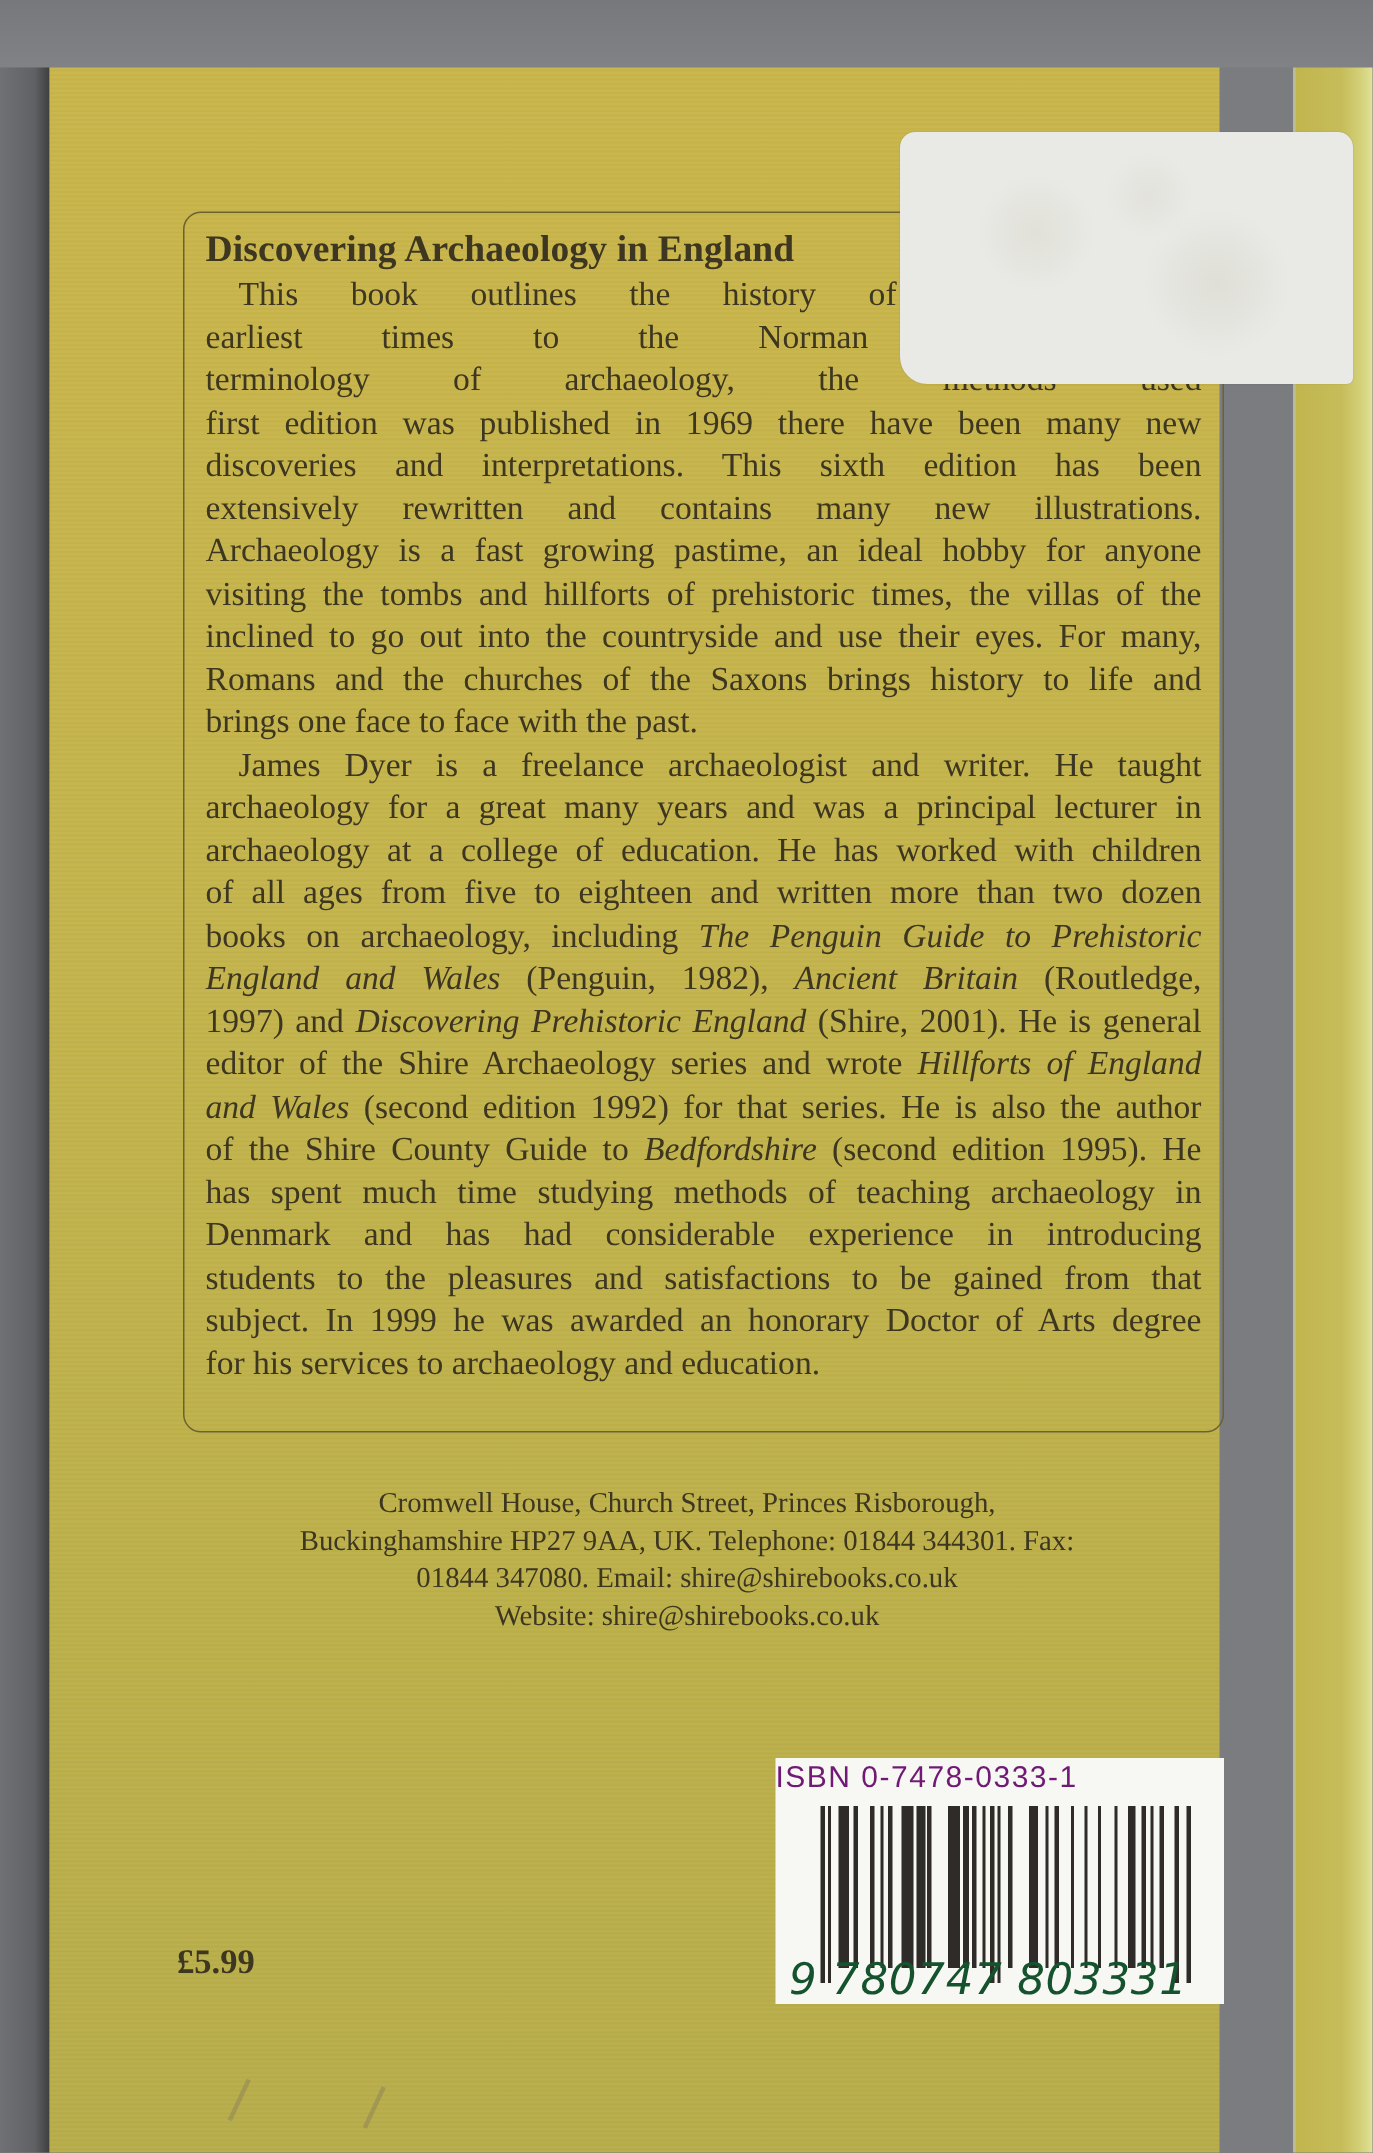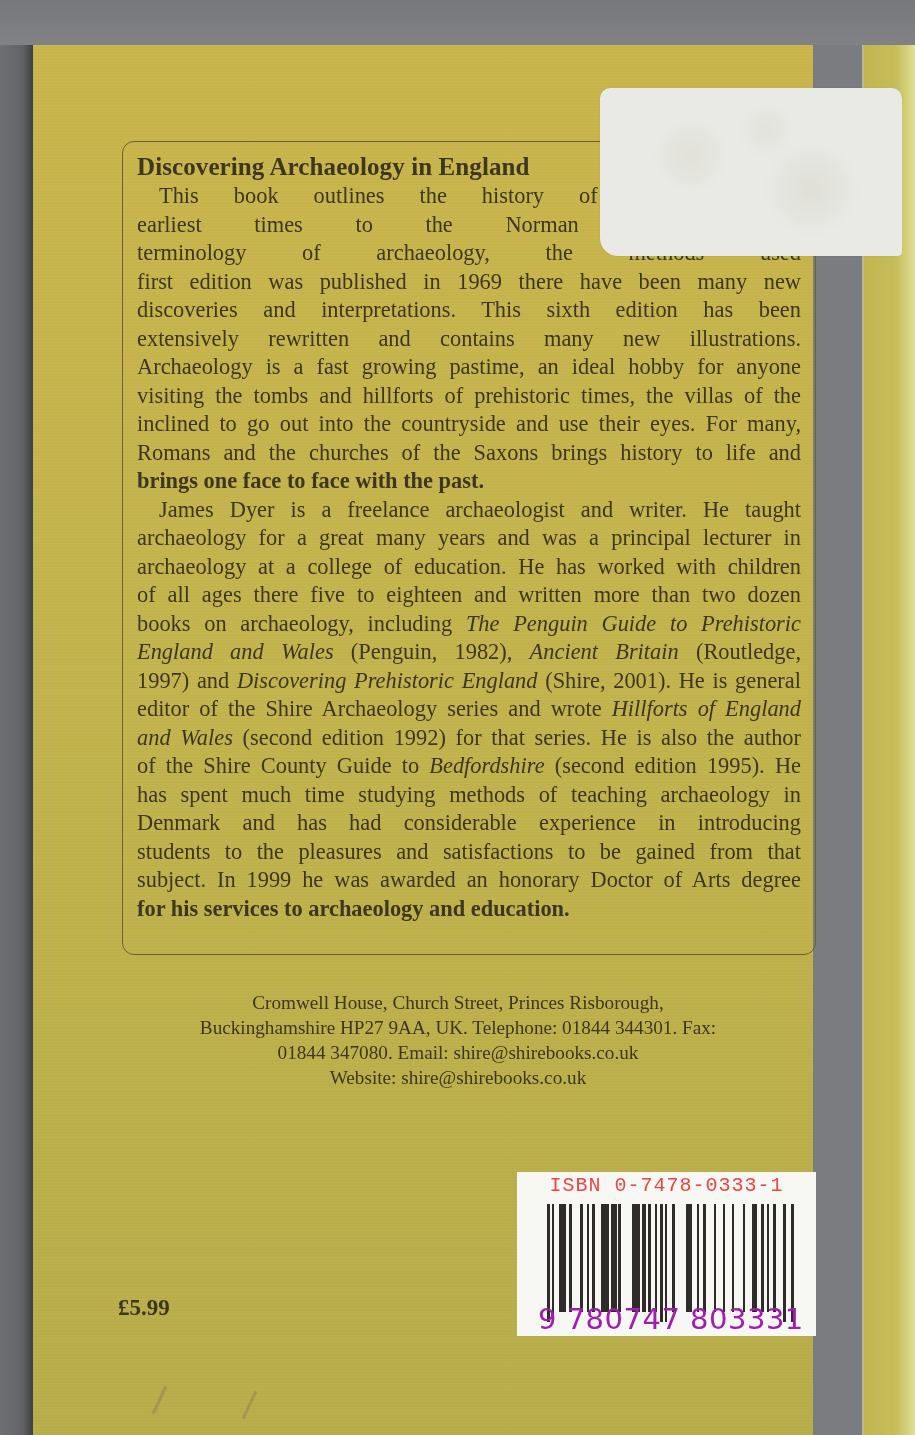--- a/index.html
+++ b/index.html
@@ -28,21 +28,21 @@
   }
   .text-block {
     position:absolute; left:104px; top:107px; width:664px;
     color:#3d3620; font-size:22.4px;
   }
   .title { font-weight:bold; font-size:25px; line-height:30px; height:30px; white-space:nowrap; letter-spacing:0.1px; }
   .line {
     height:28.5px; line-height:28.5px; text-align:justify; text-align-last:justify;
     white-space:nowrap; overflow:hidden;
   }
-  .line.last { text-align-last:left;font-weight:bold; }
+  .line.last { text-align-last:left; }
   .line.indent { padding-left:22px; }
   .line i { }
   .sticker {
     position:absolute; left:567px; top:43px; width:302px; height:168px;
     background:
       radial-gradient(circle at 30% 40%, rgba(210,210,190,0.35) 0, rgba(0,0,0,0) 40px),
       radial-gradient(circle at 70% 60%, rgba(200,200,180,0.3) 0, rgba(0,0,0,0) 50px),
       radial-gradient(circle at 55% 25%, rgba(215,215,200,0.35) 0, rgba(0,0,0,0) 30px),
       #e9e9e6;
     border-radius:10px 10px 4px 18px;
@@ -51,29 +51,30 @@
   .footer {
     position:absolute; left:100px; top:945px; width:650px;
     text-align:center; color:#3d3620; font-size:19.2px; line-height:25px;
   }
   .footer .first { text-align:left; padding-left:26px; }
   .isbn-box {
     position:absolute; left:484px; top:1127px; width:299px; height:164px;
     background:#f7f7f3;
   }
   .isbn-label {
-    position:absolute; left:0; top:2px; width:299px; text-align:center;
-    font-family:Liberation Mono, monospace; font-size:20px; color:#ef4444; letter-spacing:1px;
+    position:absolute; left:0; top:2px; width:299px; text-align:left;
+    font-family:Liberation Sans, sans-serif; font-size:20px; color:#701a75; letter-spacing:1px;
   }
   .bars { position:absolute; left:30px; top:32px; width:250px; height:108px; }
   .bars span { position:absolute; top:0; background:#2e2b28; }
   .ean {
-    position:absolute; left:21px; top:132px; width:296px;
-    font-family:"DejaVu Sans","Liberation Sans",sans-serif; font-size:29px; color:#a21caf; letter-spacing:0.5px;
+    position:absolute; left:9px; top:132px; width:296px;
+    font-family:"DejaVu Sans","Liberation Sans",sans-serif; font-size:29px; color:#14532d; letter-spacing:0.5px;
     line-height:30px;
+    font-style:italic;
   }
   .price {
     position:absolute; left:85px; top:1250px; color:#3d3620;
     font-family:"Liberation Serif",serif; font-weight:bold; font-size:23px;
   }
   .scratch { position:absolute; width:3px; height:30px; background:rgba(140,130,90,0.5); transform:rotate(25deg); }
 </style>
 </head>
 <body>
 
@@ -98,21 +99,21 @@
         <div class="line">Archaeology is a fast growing pastime, an ideal hobby for anyone</div>
         <div class="line">visiting the tombs and hillforts of prehistoric times, the villas of the</div>
         <div class="line">inclined to go out into the countryside and use their eyes. For many,</div>
         <div class="line">Romans and the churches of the Saxons brings history to life and</div>
         <div class="line last">brings one face to face with the past.</div>
       </div>
     <div id="bio">
         <div class="line indent"><span>James Dyer is a freelance archaeologist and writer. He taught</span></div>
         <div class="line"><span>archaeology for a great many years and was a principal lecturer in</span></div>
         <div class="line"><span>archaeology at a college of education. He has worked with children</span></div>
-        <div class="line"><span>of all ages there five to eighteen and written more than two dozen</span></div>
+        <div class="line"><span>of all ages from five to eighteen and written more than two dozen</span></div>
         <div class="line"><span>books on archaeology, including </span><i>The Penguin Guide to Prehistoric</i></div>
         <div class="line"><i>England and Wales</i><span> (Penguin, 1982), </span><i>Ancient Britain</i><span> (Routledge,</span></div>
         <div class="line"><span>1997) and </span><i>Discovering Prehistoric England</i><span> (Shire, 2001). He is general</span></div>
         <div class="line"><span>editor of the Shire Archaeology series and wrote </span><i>Hillforts of England</i></div>
         <div class="line"><i>and Wales</i><span> (second edition 1992) for that series. He is also the author</span></div>
         <div class="line"><span>of the Shire County Guide to </span><i>Bedfordshire</i><span> (second edition 1995). He</span></div>
         <div class="line"><span>has spent much time studying methods of teaching archaeology in</span></div>
         <div class="line"><span>Denmark and has had considerable experience in introducing</span></div>
         <div class="line"><span>students to the pleasures and satisfactions to be gained from that</span></div>
         <div class="line"><span>subject. In 1999 he was awarded an honorary Doctor of Arts degree</span></div>

